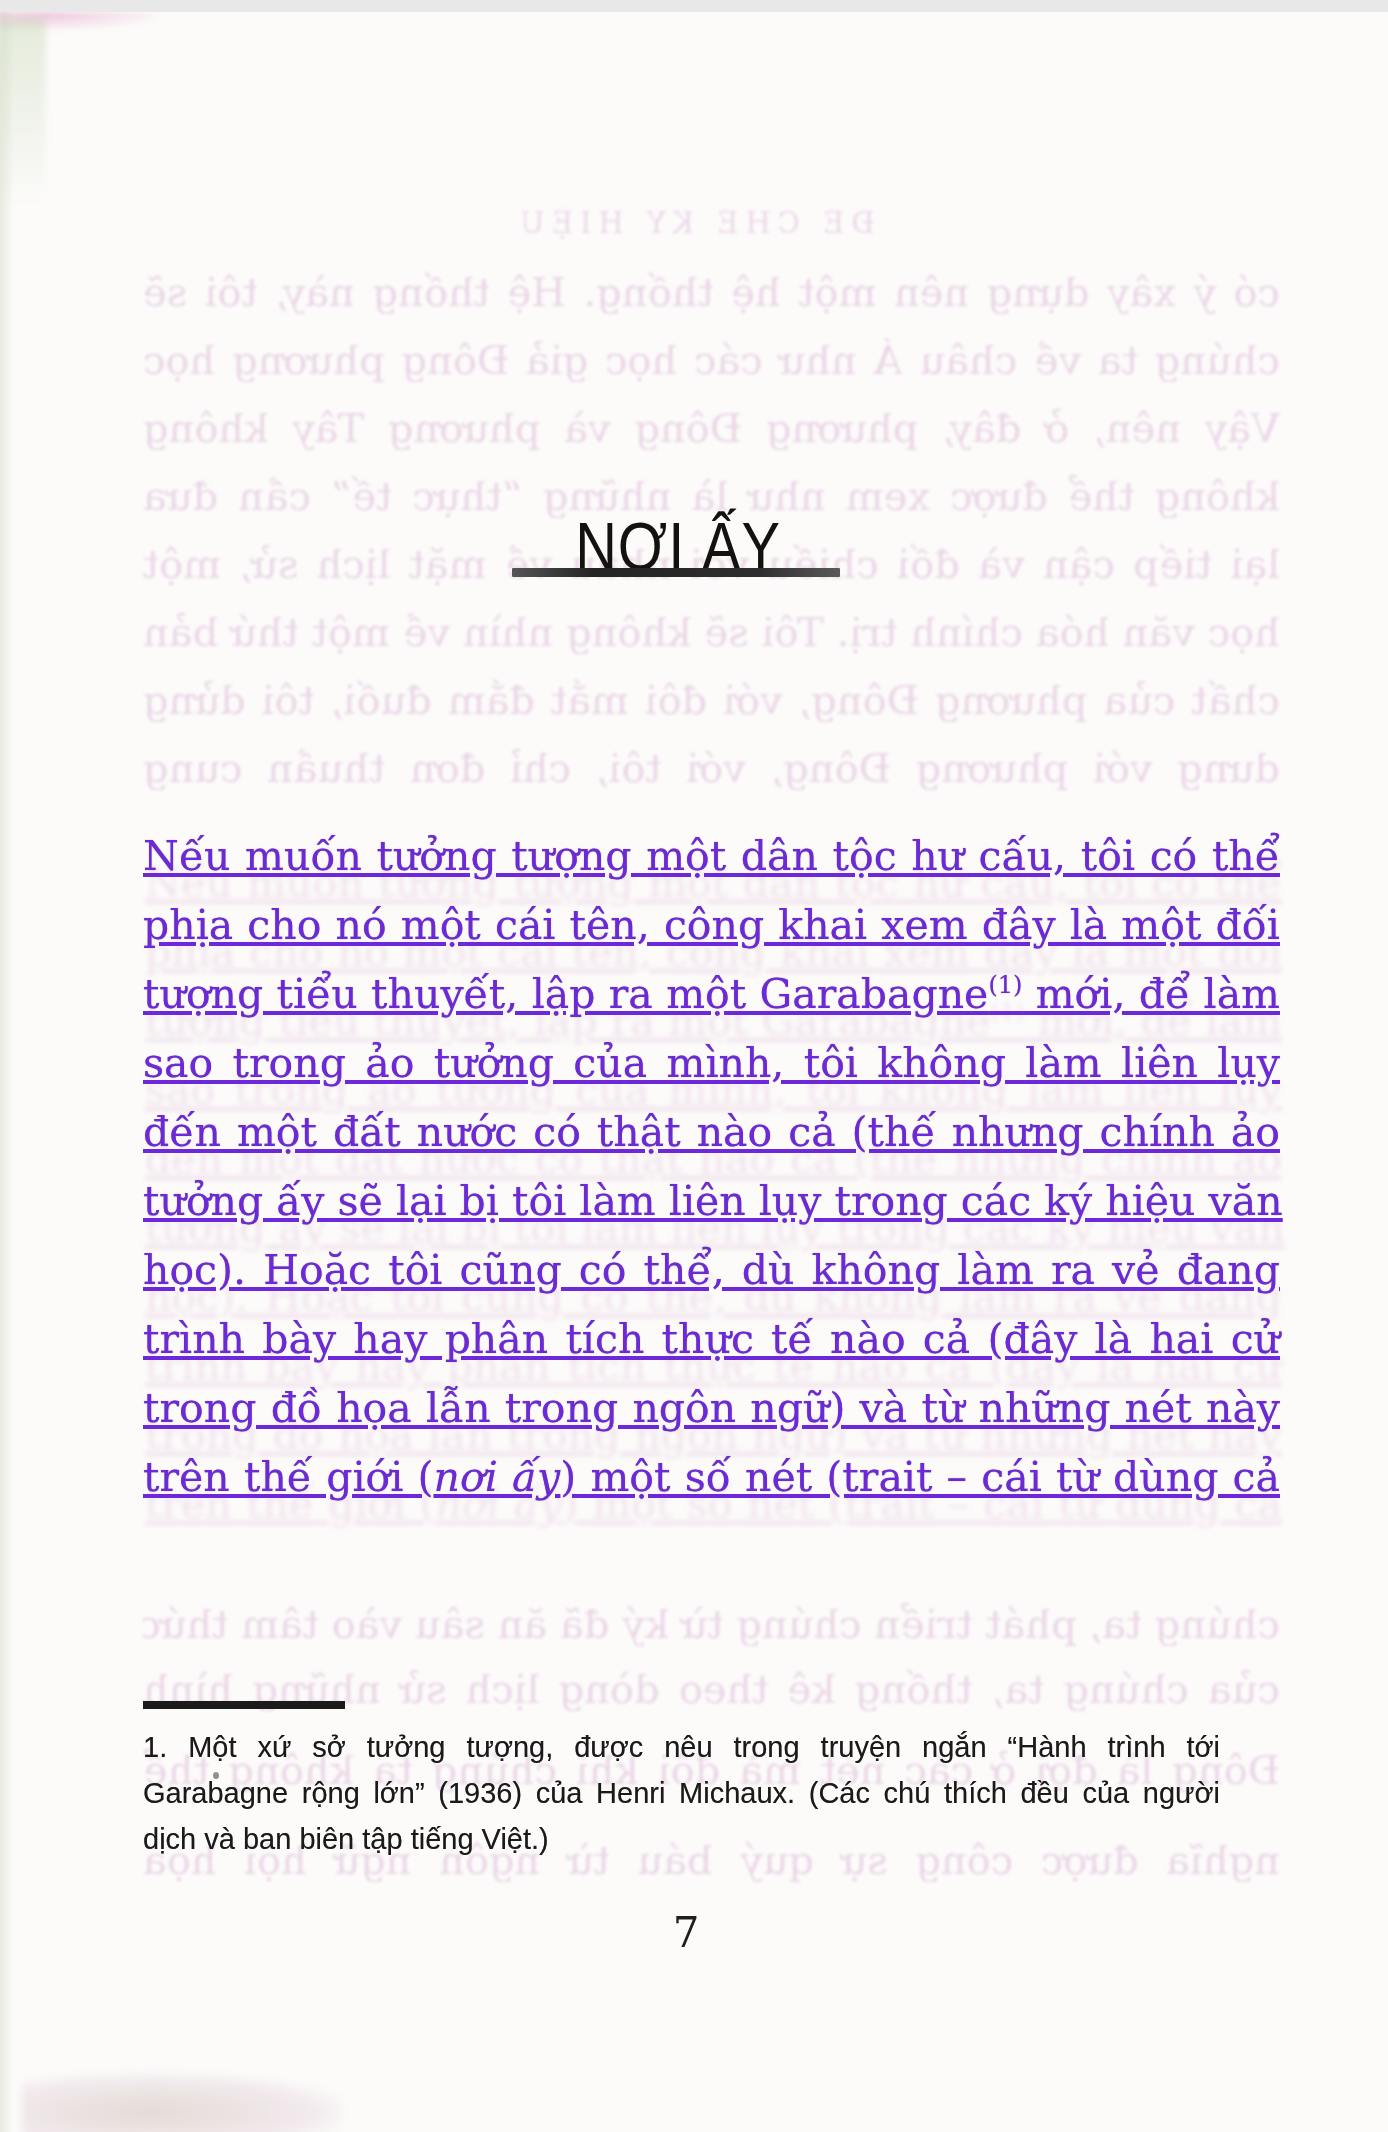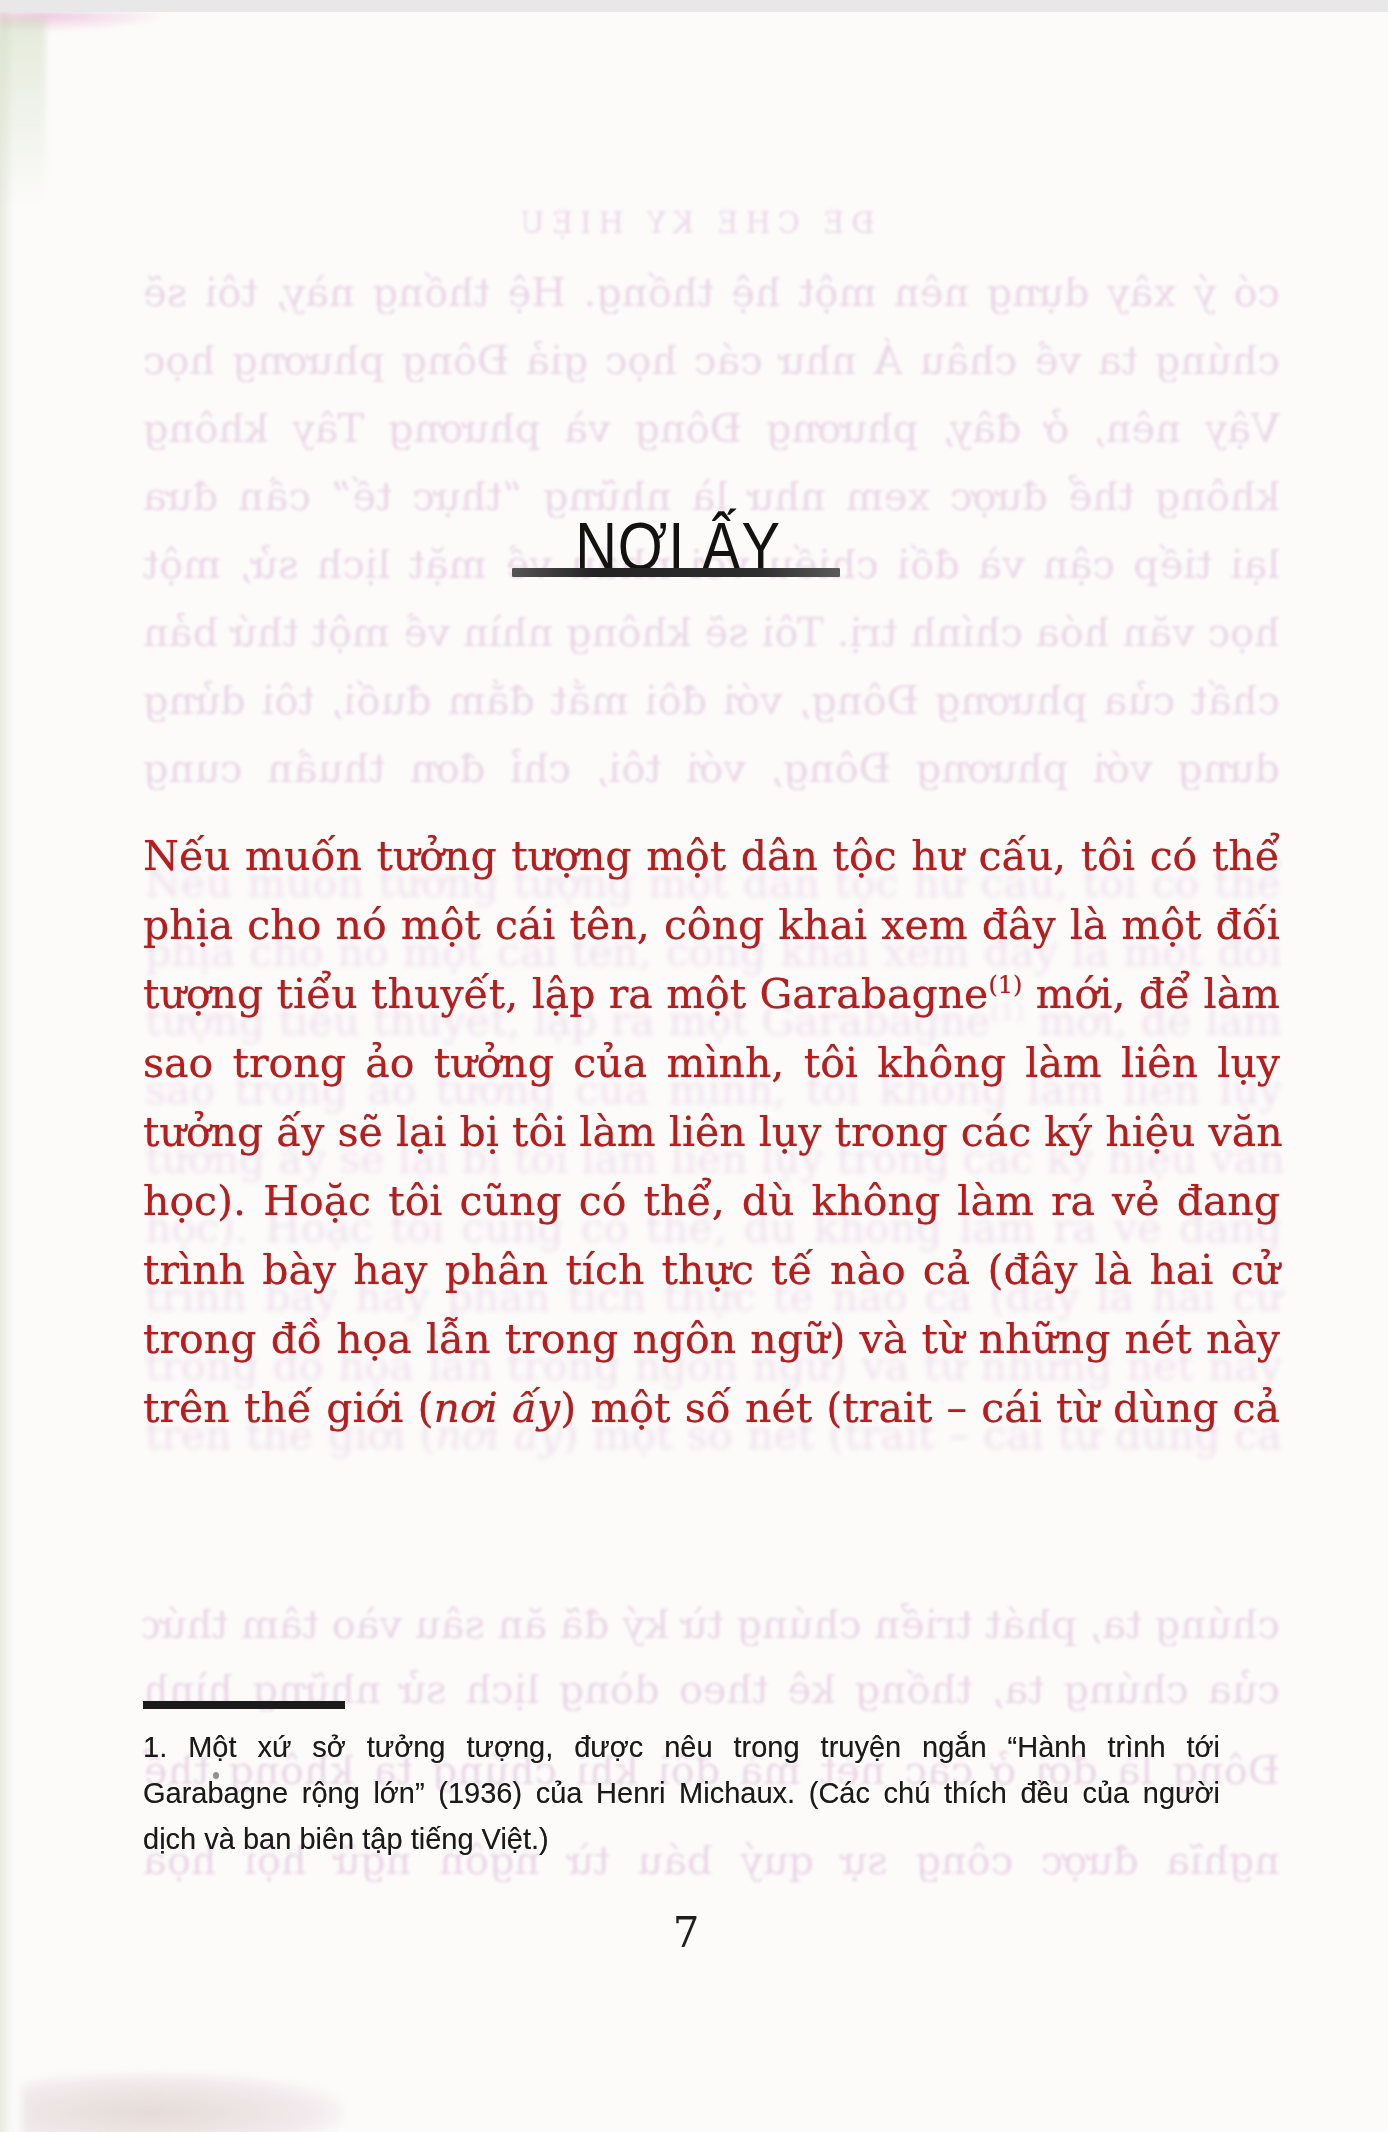--- a/index.html
+++ b/index.html
@@ -40,24 +40,25 @@
   }
   .title-rule{
     position:absolute;left:512px;top:556px;width:328px;height:9px;
     background:linear-gradient(90deg,#555 0%,#232323 25%,#2e2e2e 75%,#5a5a5a 100%);
     border-radius:1px;z-index:3;
   }
   
   .body-block{position:absolute;left:143px;top:810px;width:1137px;z-index:3;}
   .bl{
     font:41px/69px "DejaVu Serif",serif;
-    color:#b91c1c;
+    color:#6d28d9;
     text-align:justify;text-align-last:justify;
     white-space:nowrap;
     text-shadow:0 0 1px rgba(25,22,20,.55), 2px 27px 5px rgba(213,164,206,.30);
+    text-decoration:underline;
   }
   .bl i{font-style:italic;}
   .bl sup{font-size:24px;line-height:0;vertical-align:super;}
   
   .fn-rule{position:absolute;left:143px;top:1689px;width:202px;height:8px;background:#1b1b1b;z-index:3;}
   .footnote-block{position:absolute;left:143px;top:1712px;width:1077px;z-index:3;}
   .fl{
     font:29px/46px "Liberation Sans",sans-serif;
     color:#1a1a1a;
     text-align:justify;text-align-last:justify;
@@ -119,20 +120,21 @@
   <div class="bleed" style="top:1826px">nghĩa được công sự quý báu từ ngôn ngữ hội họa</div>
 
   <h1 class="chapter-title">NƠI ẤY</h1>
   <div class="title-rule"></div>
 
   <div class="body-block">
     <div class="bl">Nếu muốn tưởng tượng một dân tộc hư cấu, tôi có thể</div>
     <div class="bl">phịa cho nó một cái tên, công khai xem đây là một đối</div>
     <div class="bl"><span>tượng tiểu thuyết, lập ra một Garabagne</span><sup>(1)</sup><span> mới, để làm</span></div>
     <div class="bl">sao trong ảo tưởng của mình, tôi không làm liên lụy</div>
+    <div class="bl">đến một đất nước có thật nào cả (thế nhưng chính ảo</div>
     <div class="bl">tưởng ấy sẽ lại bị tôi làm liên lụy trong các ký hiệu văn</div>
     <div class="bl">học). Hoặc tôi cũng có thể, dù không làm ra vẻ đang</div>
     <div class="bl">trình bày hay phân tích thực tế nào cả (đây là hai cử</div>
     <div class="bl">trong đồ họa lẫn trong ngôn ngữ) và từ những nét này</div>
     <div class="bl"><span>trên thế giới (</span><i>nơi ấy</i><span>) một số nét (trait – cái từ dùng cả</span></div>
   </div>
 
   <div class="fn-rule"></div>
   <div class="footnote-block">
     <div class="fl">1. Một xứ sở tưởng tượng, được nêu trong truyện ngắn “Hành trình tới</div>

